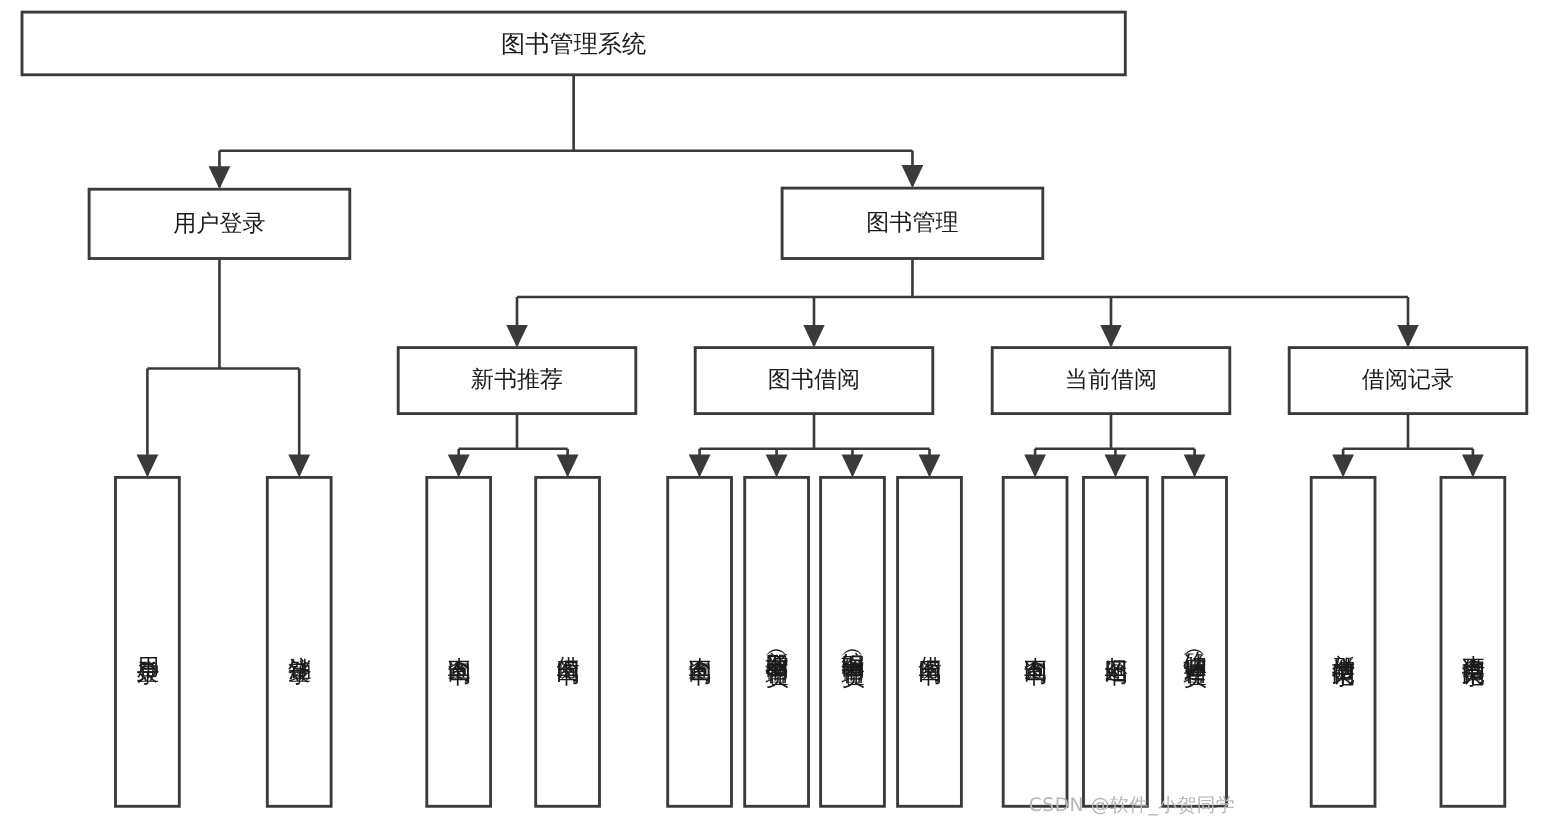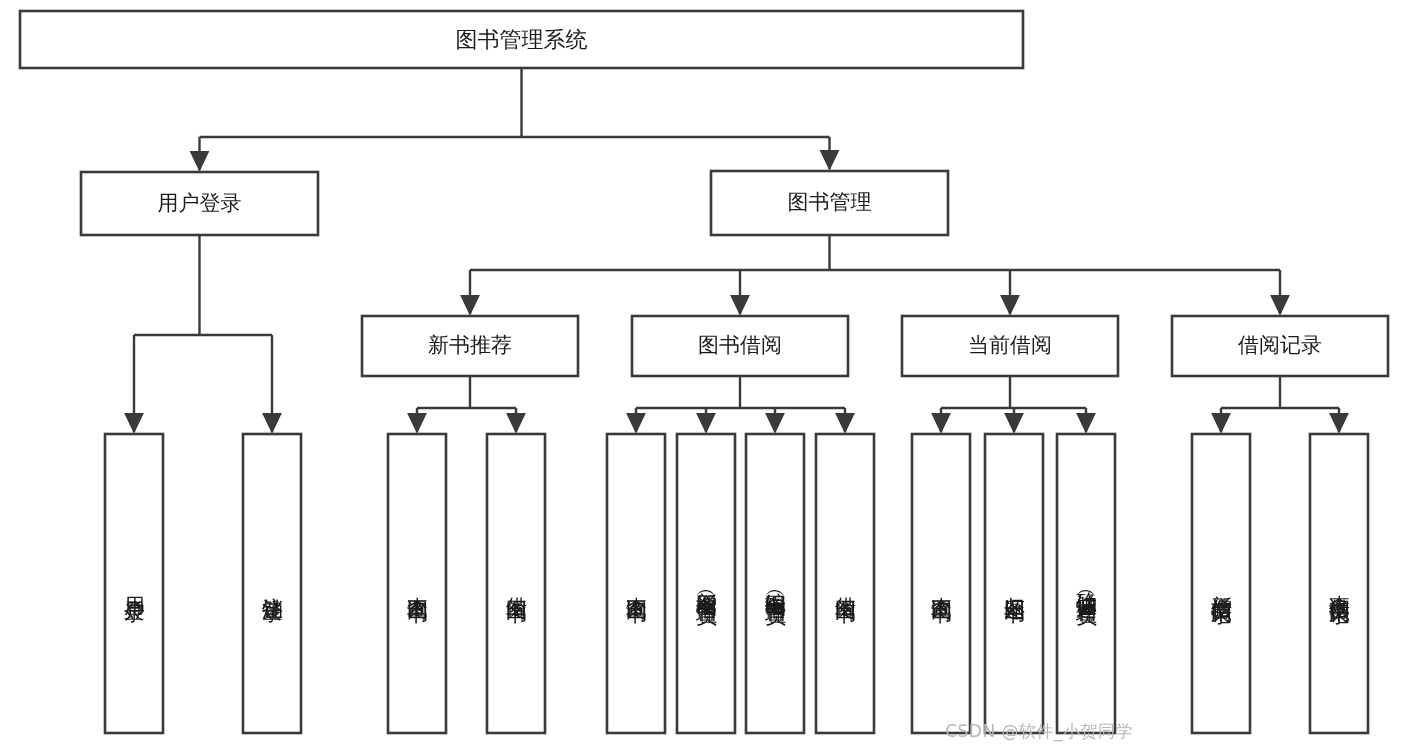--- a/index.html
+++ b/index.html
@@ -63,21 +63,21 @@
     color: #1b1b1b;
     letter-spacing: 2px;
     white-space: nowrap;
     display: flex;
     align-items: center;
     justify-content: center;
     pointer-events: none;
   }
   .watermark {
     position: absolute;
-    right: 6px;
+    right: 16px;
     bottom: 4px;
     font-family: "DejaVu Sans", "Liberation Sans", sans-serif;
     font-size: 17px;
     color: #b6b6b6;
     letter-spacing: 0.5px;
     white-space: nowrap;
   }
 </style>
 </head>
 <body>

